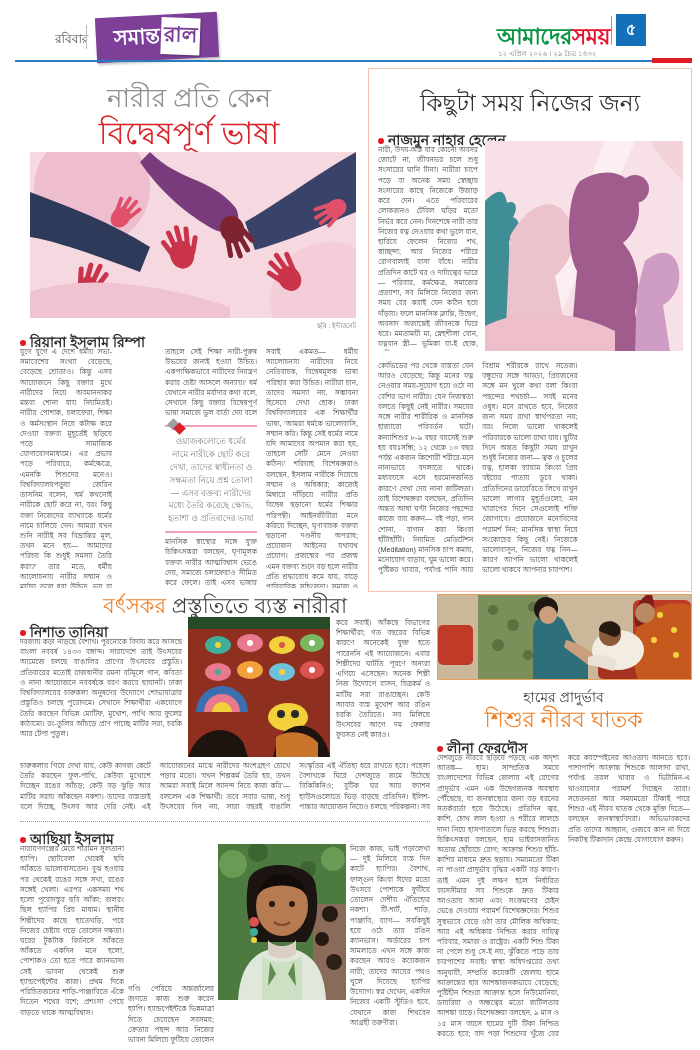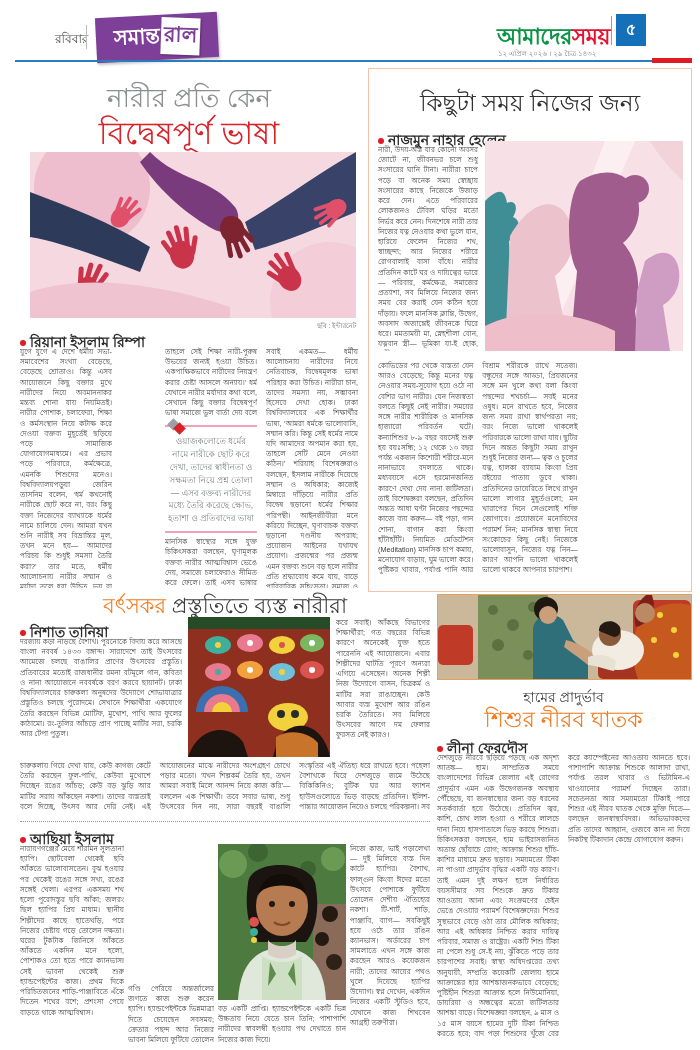--- a/index.html
+++ b/index.html
@@ -179,21 +179,21 @@
         <path d="M0,185 C40,165 90,170 130,190 L130,210 L0,210 Z" fill="#eebfca"></path>
         <path d="M165,0 L198,0 L198,40 C185,28 172,12 165,0 Z" fill="#f3d3da"></path>
       </svg>
     </div>
     <div class="abs body-text cols3" style="left:9px;top:292px;width:304px;height:220px;">কোভিডের পর থেকে ব্যস্ততা যেন আরও বেড়েছে; কিন্তু মনের যত্ন নেওয়ার সময়-সুযোগ হয়ে ওঠে না বেশির ভাগ নারীর। যেন নিজস্বতা বলতে কিছুই নেই নারীর। সময়ের সঙ্গে নারীর শারীরিক ও মানসিক হাজারো পরিবর্তন ঘটে। কন্যাশিশুর ৮-৯ বছর বয়সেই শুরু হয় বয়ঃসন্ধি; ১২ থেকে ১৩ বছর পর্যন্ত একজন কিশোরী শরীরে-মনে নানাভাবে বদলাতে থাকে। মধ্যবয়সে এসে হরমোনজনিত কারণে দেখা দেয় নানা জটিলতা। তাই বিশেষজ্ঞরা বলছেন, প্রতিদিন অন্তত আধা ঘণ্টা নিজের পছন্দের কাজে ব্যয় করুন— বই পড়া, গান শোনা, বাগান করা কিংবা হাঁটাহাঁটি। নিয়মিত মেডিটেশন (Meditation) মানসিক চাপ কমায়, মনোযোগ বাড়ায়, ঘুম ভালো করে। পুষ্টিকর খাবার, পর্যাপ্ত পানি আর বিশ্রাম শরীরকে রাখে সতেজ। বন্ধুদের সঙ্গে আড্ডা, প্রিয়জনের সঙ্গে মন খুলে কথা বলা কিংবা পছন্দের শখচর্চা— সবই মনের ওষুধ। মনে রাখতে হবে, নিজের জন্য সময় রাখা স্বার্থপরতা নয়; বরং নিজে ভালো থাকলেই পরিবারকে ভালো রাখা যায়। ছুটির দিনে অন্তত কিছুটা সময় রাখুন শুধুই নিজের জন্য— ত্বক ও চুলের যত্ন, হালকা ব্যায়াম কিংবা প্রিয় বইয়ের পাতায় ডুবে থাকা। প্রতিদিনের ডায়েরিতে লিখে রাখুন ভালো লাগার মুহূর্তগুলো; মন খারাপের দিনে সেগুলোই শক্তি জোগাবে। প্রয়োজনে মনোবিদের পরামর্শ নিন; মানসিক স্বাস্থ্য নিয়ে সংকোচের কিছু নেই। নিজেকে ভালোবাসুন, নিজের যত্ন নিন— কারণ আপনি ভালো থাকলেই ভালো থাকবে আপনার চারপাশ।</div>
   </div>
 
   <div class="abs center head3" style="left:20px;top:590px;width:410px;">
     <span class="accent">বর্ৎসকর</span><span> প্রস্তুতিতে ব্যস্ত নারীরা</span>
   </div>
-  <div class="abs byline" style="left:20px;top:621px;">
+  <div class="abs byline" style="left:20px;top:621px;font-family:Liberation Serif, serif;">
     <span class="dot"></span>
     <span>নিশাত তানিয়া</span>
   </div>
   <div class="abs body-text" style="left:20px;top:637px;width:162px;height:120px;">দরজায় কড়া নাড়ছে বৈশাখ। পুরনোকে বিদায় করে আসছে বাংলা নববর্ষ ১৪৩৩ বঙ্গাব্দ। সারাদেশে তাই উৎসবের আমেজে চলছে বাঙালির প্রাণের উৎসবের প্রস্তুতি। প্রতিবারের মতোই রাজধানীর রমনা বটমূলে গান, কবিতা ও নানা আয়োজনে নববর্ষকে বরণ করবে ছায়ানট। ঢাকা বিশ্ববিদ্যালয়ের চারুকলা অনুষদের উদ্যোগে শোভাযাত্রার প্রস্তুতিও চলছে পুরোদমে। সেখানে শিক্ষার্থীরা একযোগে তৈরি করছেন বিভিন্ন মোটিফ, মুখোশ, পাখি আর ফুলের কাঠামো। রং-তুলির আঁচড়ে প্রাণ পাচ্ছে মাটির সরা, চরকি আর টেপা পুতুল।</div>
   <div class="abs" style="left:188px;top:617px;width:142px;height:140px;">
     <svg width="142" height="140" viewBox="0 0 142 140">
       <rect width="142" height="140" fill="#8e2f1f"></rect>
       <rect y="0" width="142" height="12" fill="#274a27"></rect>
       <g>
         <ellipse cx="30" cy="28" rx="13" ry="9" fill="#3fae9b"></ellipse>
@@ -291,16 +291,15 @@
       <circle cx="36" cy="78" r="5" fill="#d9534f"></circle>
         <circle cx="36" cy="88" r="4" fill="#3fae9b"></circle>
         <circle cx="36" cy="96" r="3" fill="#f2d13c"></circle>
       <path d="M20,156 C22,118 40,104 64,104 C88,104 106,118 108,156 Z" fill="#dfe8da"></path>
       <path d="M44,112 C56,120 72,120 84,112 L84,156 L44,156 Z" fill="#cde0c4"></path>
       <path d="M52,118 L58,130 L50,142 Z" fill="#5f8d4e"></path>
         <path d="M76,118 L70,130 L78,142 Z" fill="#5f8d4e"></path>
       <path d="M50,96 C56,104 72,104 78,96 L78,110 C70,116 58,116 50,110 Z" fill="#d9cfc4"></path>
     </svg>
   </div>
-  <div class="abs body-text" style="left:218px;top:1004px;width:128px;height:40px;">বড় একটি প্রাপ্তি। হ্যান্ডপেইন্টকে একটি ভিন্ন উচ্চতায় নিয়ে যেতে চান তিনি; পাশাপাশি নারীদের স্বাবলম্বী হওয়ার পথ দেখাতে চান নিজের কাজ দিয়ে।</div>
   <div class="abs body-text" style="left:350px;top:844px;width:80px;height:200px;">নিজে কাজ, ভাই পড়ালেখা— দুই মিলিয়ে ব্যস্ত দিন কাটে হ্যাপির। বৈশাখ, ফাল্গুন কিংবা ঈদের মতো উৎসবে পোশাকে ফুটিয়ে তোলেন দেশীয় ঐতিহ্যের নকশা। টি-শার্ট, শাড়ি, পাঞ্জাবি, ব্যাগ— সবকিছুই হয়ে ওঠে তার রঙিন ক্যানভাস। অর্ডারের চাপ সামলাতে এখন সঙ্গে কাজ করছেন আরও কয়েকজন নারী; তাদের আয়ের পথও খুলে দিয়েছে হ্যাপির উদ্যোগ। স্বপ্ন দেখেন, একদিন নিজের একটি স্টুডিও হবে, যেখানে কাজ শিখবেন আগ্রহী তরুণীরা।</div>
 
 </div>
 
 </body></html>

